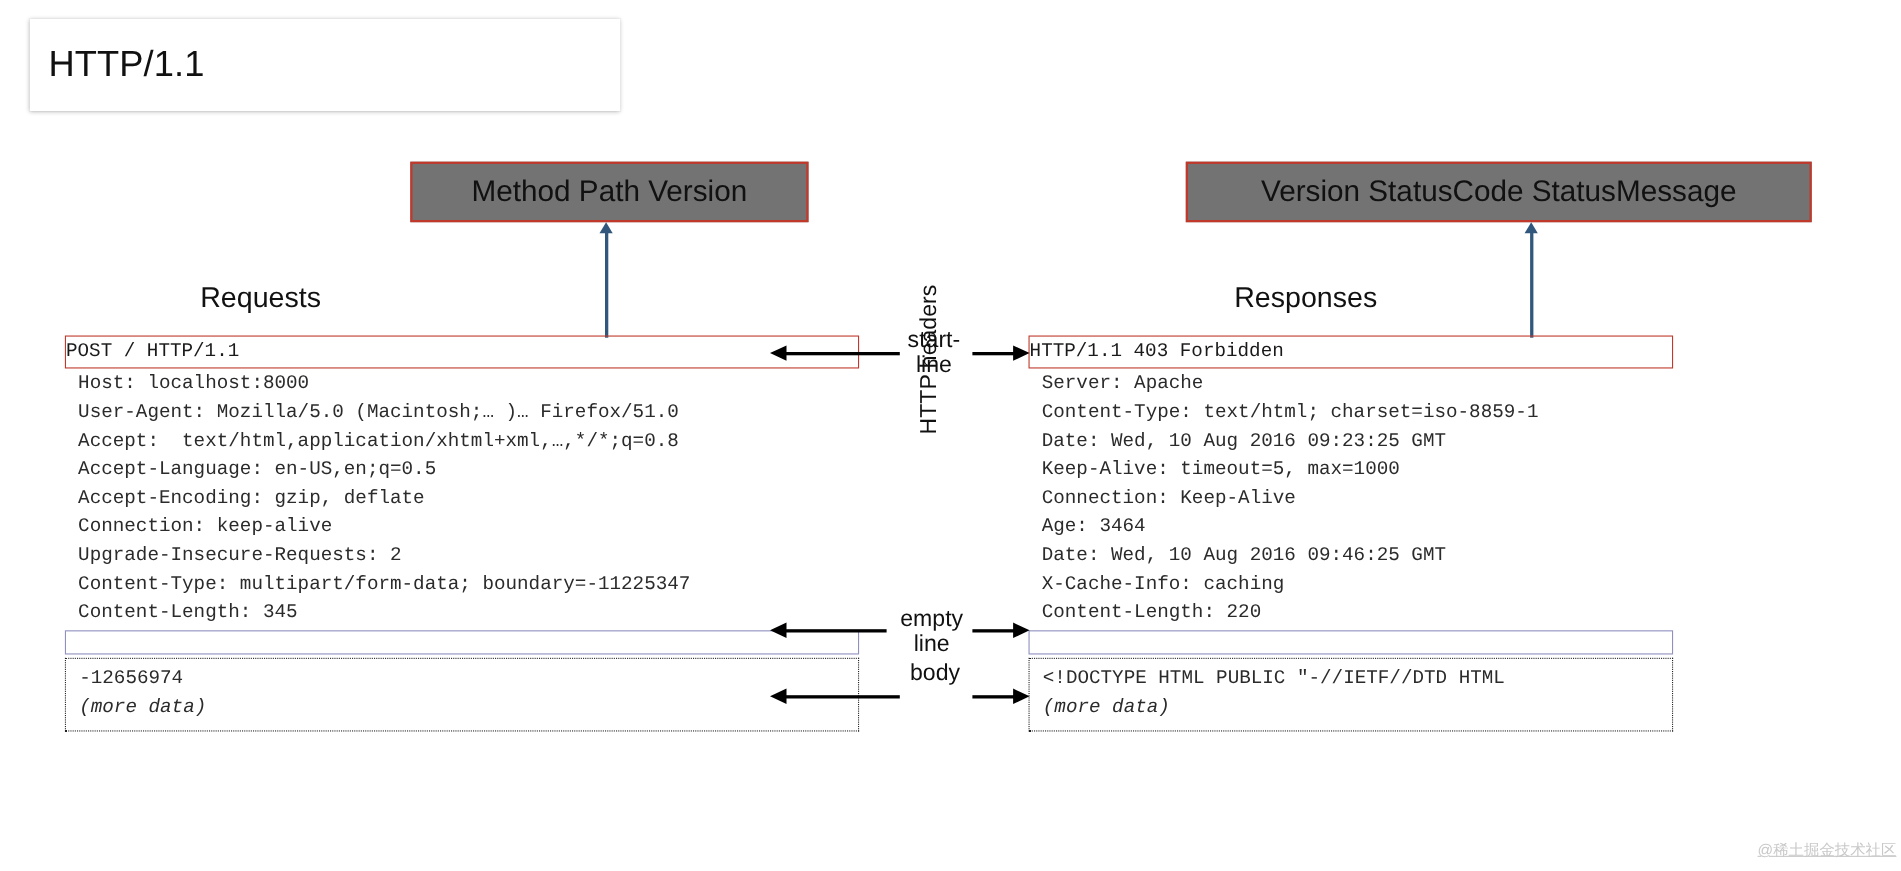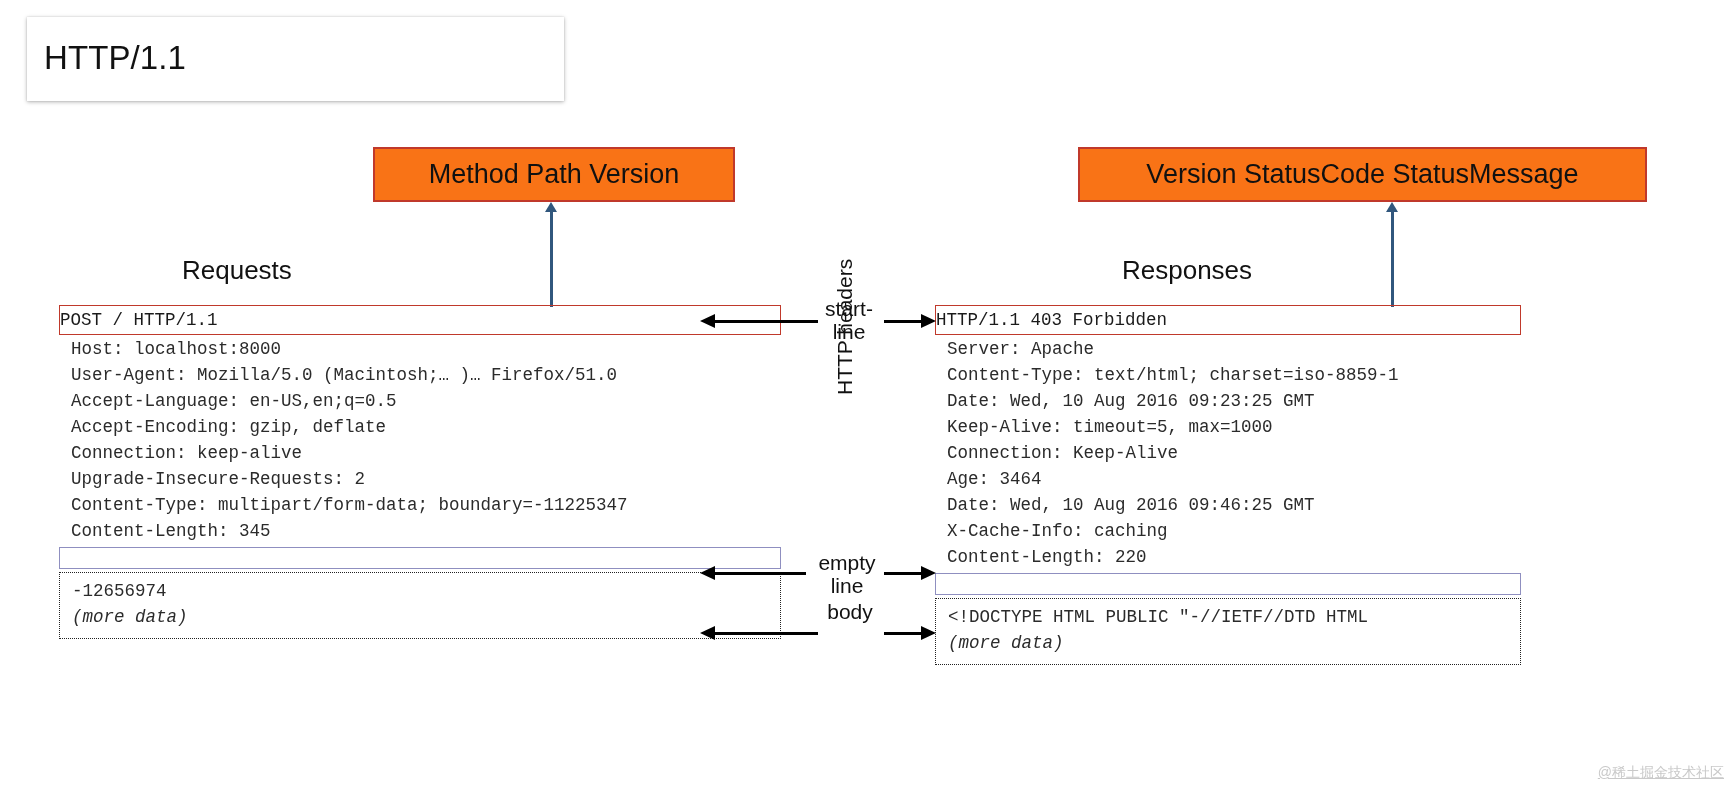--- a/index.html
+++ b/index.html
@@ -33,21 +33,21 @@
     line-height: 1;
     padding: 24px 0 0 17px;
     letter-spacing: 0.1px;
     color: #111;
   }
 
   
   .callout {
     position: absolute;
     border: 2px solid #c0392b;
-    background: #f97316;
+    background: #737373;
     display: flex;
     align-items: center;
     justify-content: center;
     font-size: 27px;
     color: #111;
     box-sizing: border-box;
     padding: 0 14px;
     white-space: nowrap;
   }
   #callout-request {
@@ -227,20 +227,21 @@
 <div class="col-heading" id="heading-requests">Requests</div>
 <div class="col-heading" id="heading-responses">Responses</div>
 
 <div class="msg-col" id="request-col">
   <div class="startline">
     <span class="mono">POST / HTTP/1.1</span>
   </div>
   <div class="headers">
     <div class="mono">Host: localhost:8000</div>
     <div class="mono">User-Agent: Mozilla/5.0 (Macintosh;… )… Firefox/51.0</div>
+    <div class="mono">Accept:  text/html,application/xhtml+xml,…,*/*;q=0.8</div>
     <div class="mono">Accept-Language: en-US,en;q=0.5</div>
     <div class="mono">Accept-Encoding: gzip, deflate</div>
     <div class="mono">Connection: keep-alive</div>
     <div class="mono">Upgrade-Insecure-Requests: 2</div>
     <div class="mono">Content-Type: multipart/form-data; boundary=-11225347</div>
     <div class="mono">Content-Length: 345</div>
   </div>
   <div class="emptyline"></div>
   <div class="body-box">
     <div class="mono">-12656974</div>

